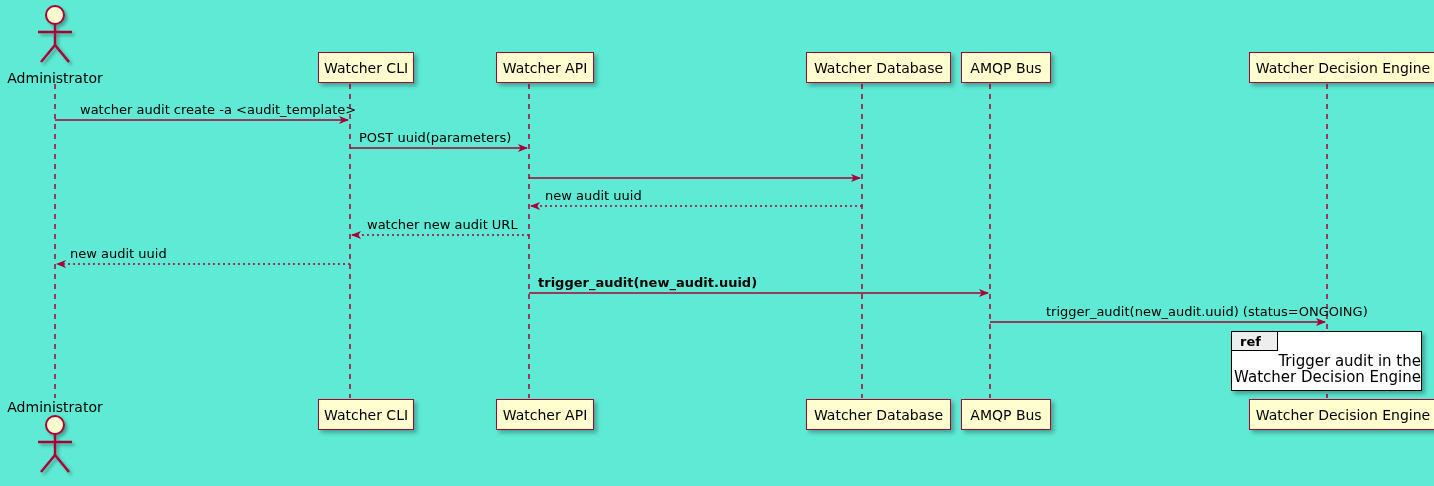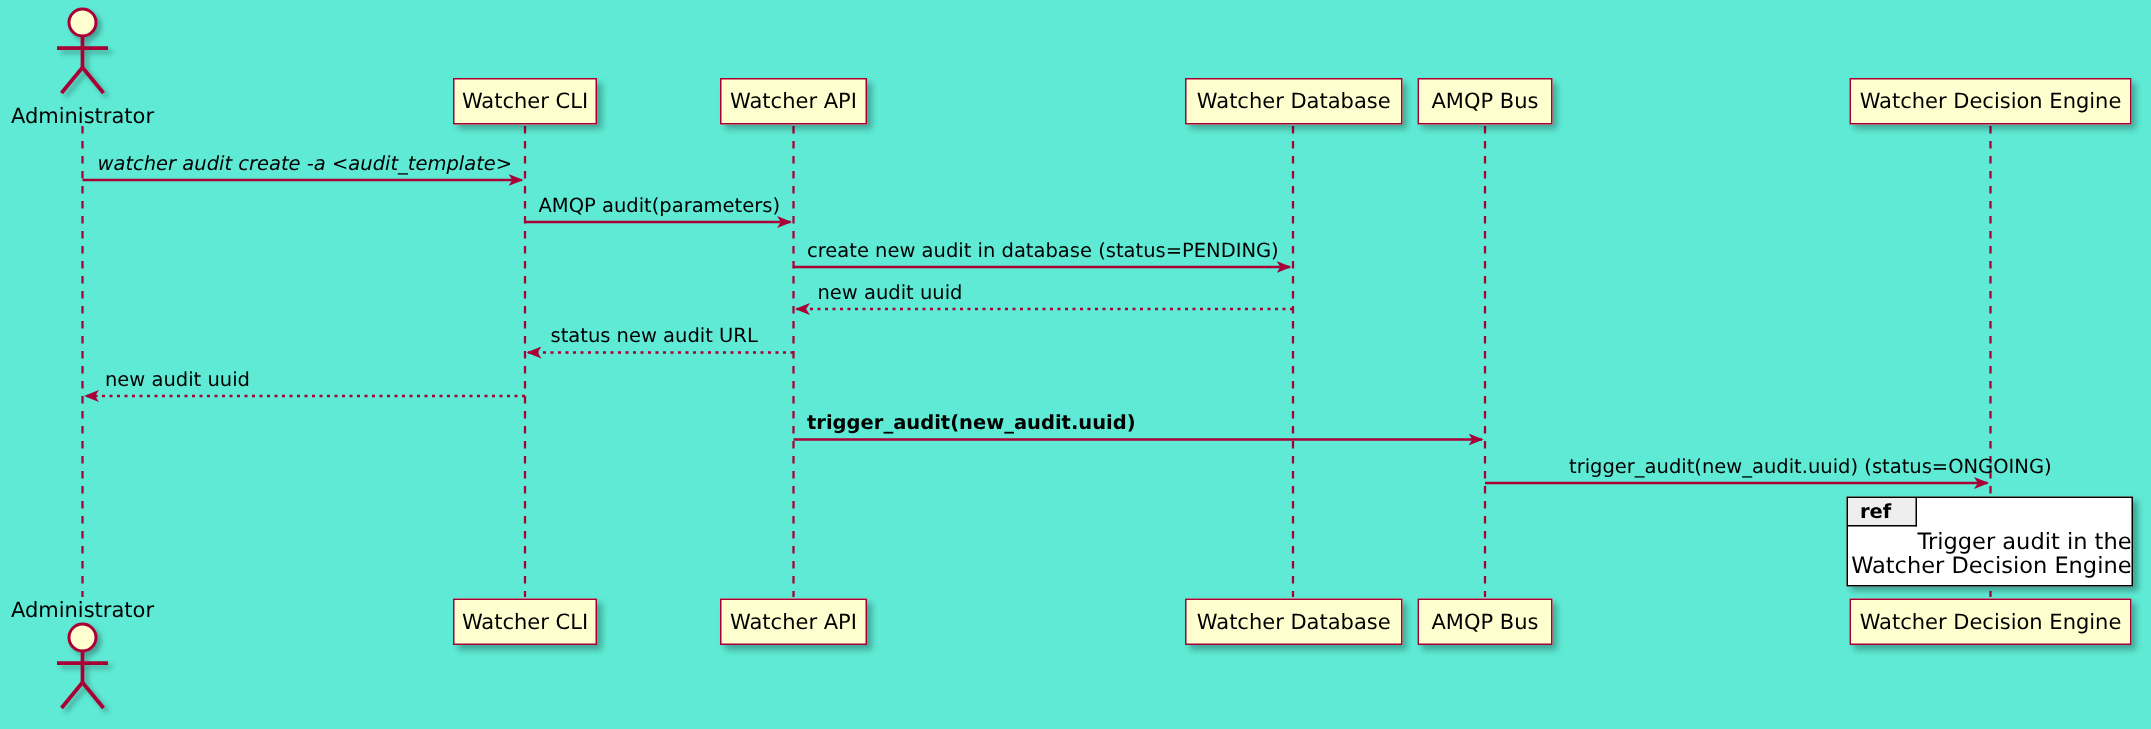--- a/index.html
+++ b/index.html
@@ -34,20 +34,21 @@
     border: 1.5px solid #A80036;
     color: #000000;
     font-size: 14px;
     line-height: 1;
     display: flex;
     align-items: center;
     justify-content: center;
     white-space: nowrap;
     box-shadow: 3px 3px 4px rgba(0,0,0,0.28);
     padding: 0 9px;
+    margin-left: 16px;
   }
   .actor-label {
     position: absolute;
     font-size: 14px;
     color: #000000;
     white-space: nowrap;
     text-align: center;
   }
   .msg-label {
     position: absolute;
@@ -145,25 +146,24 @@
   </svg>
 
   <div class="actor-label" style="left:0px; top:70px; width:110px;">Administrator</div>
 
   <div class="participant" style="left:302px; top:52px; width:96px; height:31px;">Watcher CLI</div>
   <div class="participant" style="left:480px; top:52px; width:98px; height:31px;">Watcher API</div>
   <div class="participant" style="left:790px; top:52px; width:145px; height:31px;">Watcher Database</div>
   <div class="participant" style="left:945px; top:52px; width:90px; height:31px;">AMQP Bus</div>
   <div class="participant" style="left:1233px; top:52px; width:188px; height:31px;">Watcher Decision Engine</div>
 
-  <div class="msg-label" style="left:65px; top:103px;font-style:italic;">watcher audit create -a &lt;audit_template&gt;</div>
-  <div class="msg-label" style="left:359px; top:131px;">AMQP audit(parameters)</div>
-  <div class="msg-label" style="left:538px; top:161px;">create new audit in database (status=PENDING)</div>
+  <div class="msg-label" style="left:80px; top:103px;">watcher audit create -a &lt;audit_template&gt;</div>
+  <div class="msg-label" style="left:359px; top:131px;">POST uuid(parameters)</div>
   <div class="msg-label" style="left:545px; top:189px;">new audit uuid</div>
-  <div class="msg-label" style="left:367px; top:218px;">status new audit URL</div>
+  <div class="msg-label" style="left:367px; top:218px;">watcher new audit URL</div>
   <div class="msg-label" style="left:70px; top:247px;">new audit uuid</div>
   <div class="msg-label" style="left:538px; top:276px;font-weight:bold;">trigger_audit(new_audit.uuid)</div>
   <div class="msg-label" style="left:998px; top:305px;margin-left:48px;">trigger_audit(new_audit.uuid) (status=ONGOING)</div>
 
   <div class="ref-box" style="left:1231px; top:331px; width:191px; height:60px;">
     <div class="ref-tab" style="width:46px;">ref</div>
     <div class="ref-body">
       <div>Trigger audit in the</div>
       <div>Watcher Decision Engine</div>
     </div>

